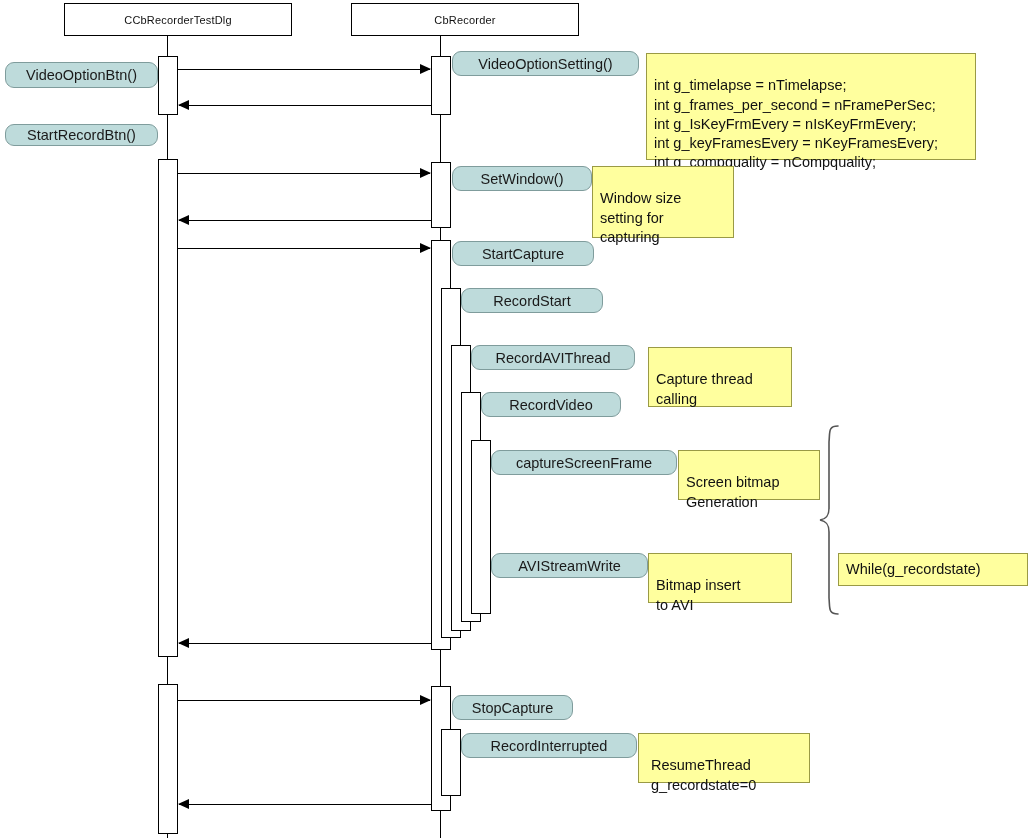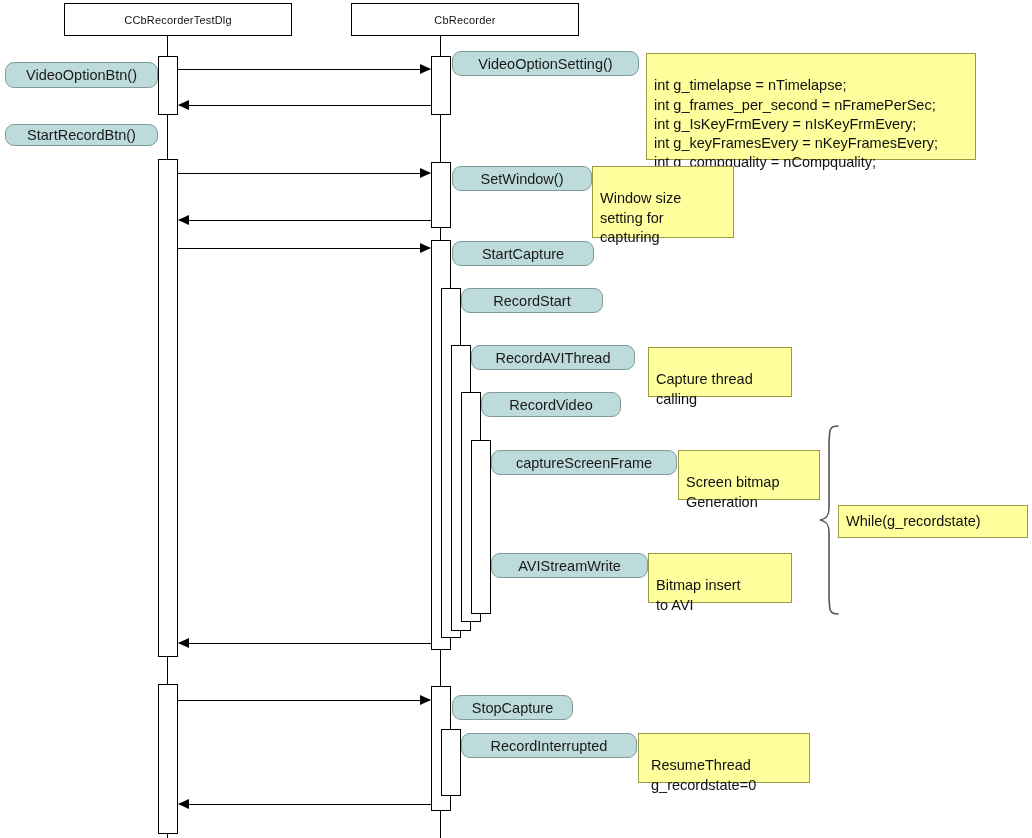--- a/index.html
+++ b/index.html
@@ -72,20 +72,21 @@
     background: #ffff9e;
     font-size: 14.5px;
     color: #111111;
     padding: 3px 6px 3px 7px;
     line-height: 1.33;
     white-space: pre-line;
   }
   .note.center {
     display: flex;
     align-items: center;
+    margin-top: 48px;
   }
   
   .msg-line {
     position: absolute;
     height: 1px;
     background: #000000;
   }
   .arrowhead {
     position: absolute;
     width: 0;
@@ -211,21 +212,21 @@
 int g_keyFramesEvery = nKeyFramesEvery;
 int g_compquality = nCompquality;</span>
   </div>
 
   <div class="note" style="left:592px; top:166px; width:142px; height:72px;">
     <span>Window size
 setting for
 capturing</span>
   </div>
 
-  <div class="note" style="left:648px; top:347px; width:144px; height:50px;">
+  <div class="note" style="left:648px; top:347px; width:144px; height:60px;">
     <span>Capture thread
 calling</span>
   </div>
 
   <div class="note" style="left:648px; top:553px; width:144px; height:50px;">
     <span>Bitmap insert
 to AVI</span>
   </div>
 
   <div class="note" style="left:678px; top:450px; width:142px; height:50px;">

